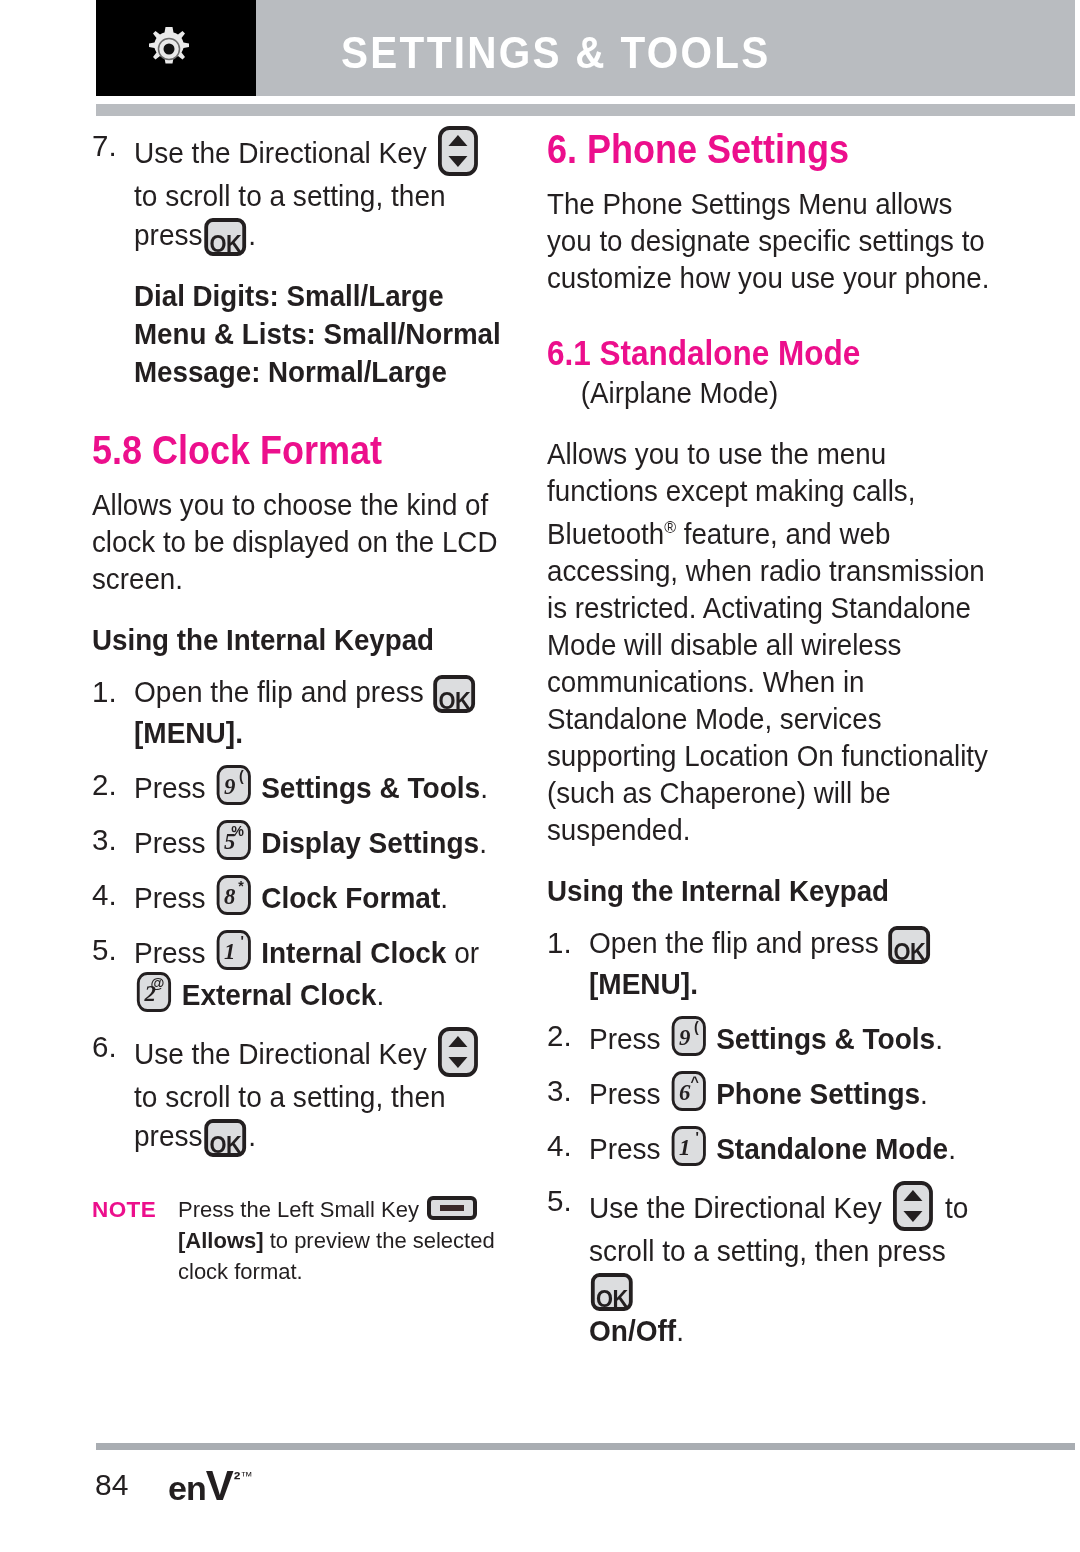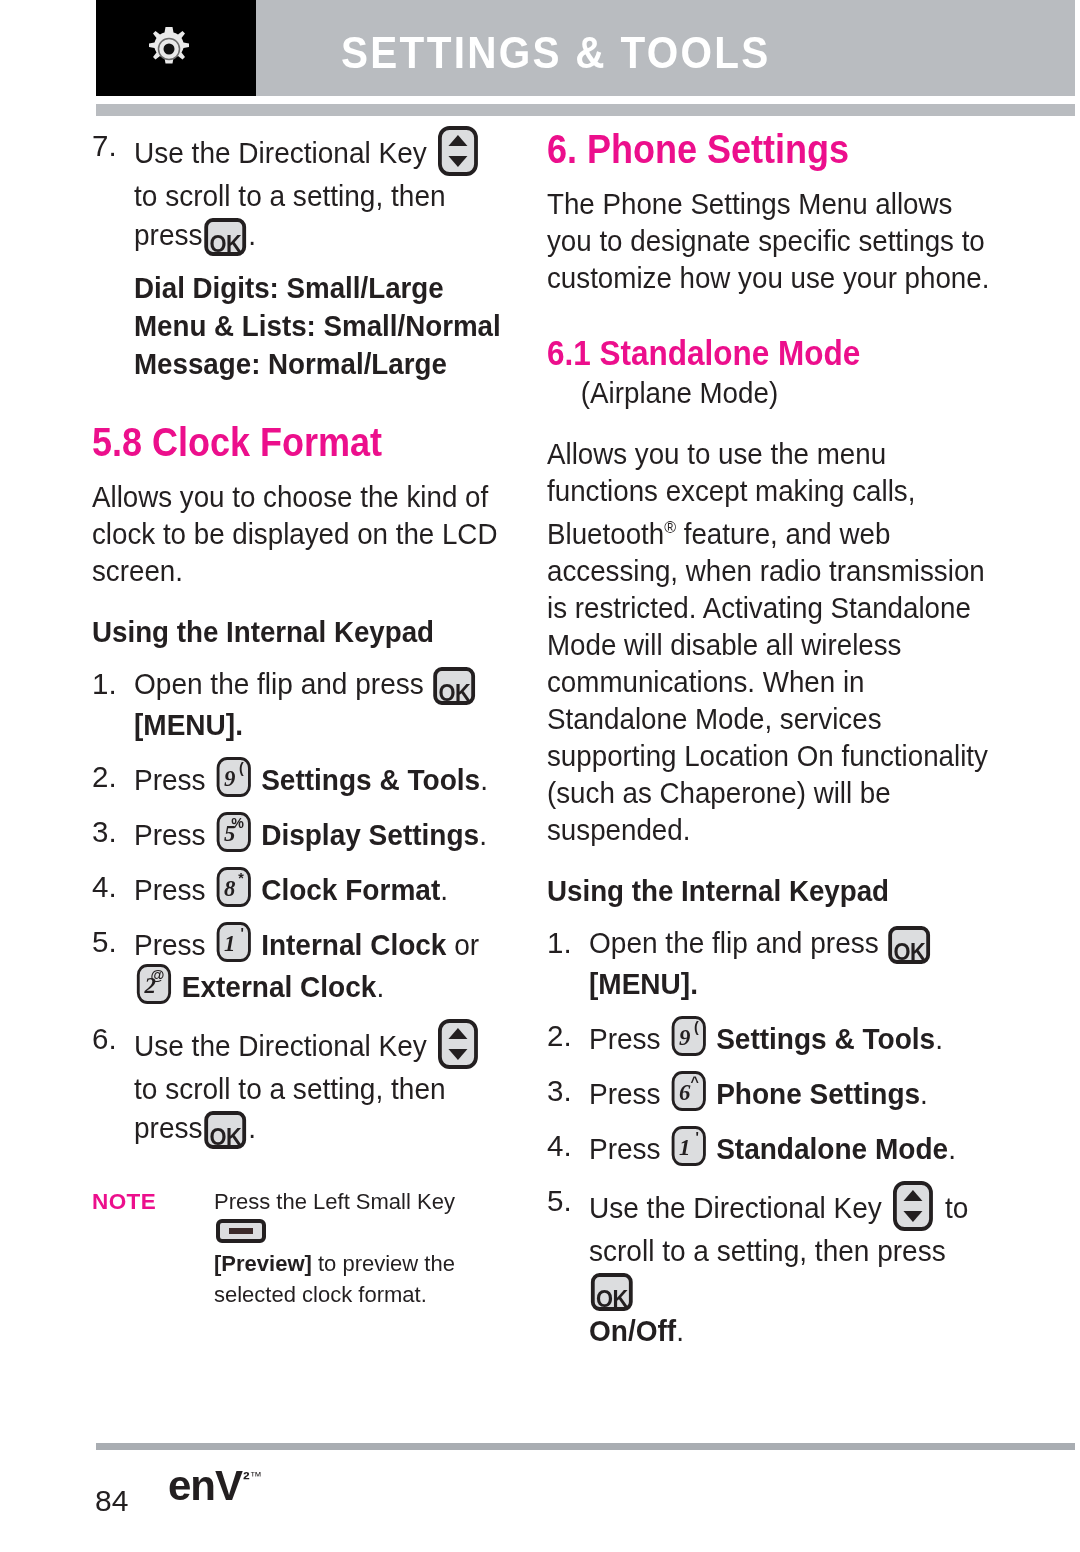--- a/index.html
+++ b/index.html
@@ -116,21 +116,21 @@
     width: 42px;
     text-align: left;
   }
   .step .txt {
     flex: 1 1 auto;
     transform: scaleX(0.95);
     transform-origin: left top;
     width: 105%;
   }
 
-  .indent { padding-left: 42px; }
+  .indent { padding-left: 42px; margin-top: 8px; }
 
   .spacer-s { height: 13px; }
   .spacer-m { height: 24px; }
   .spacer-l { height: 36px; }
 
   
   .kicon {
     display: inline-block;
     vertical-align: -7px;
     position: relative;
@@ -229,21 +229,20 @@
     height: 6px;
     background: #3b2a2a;
   }
 
   
   .note {
     display: flex;
     font-family: "Liberation Sans", sans-serif;
     font-size: 22px;
     line-height: 31px;
-    gap: 36px;
   }
   .note-label {
     flex: 0 0 auto;
     width: 86px;
     color: #ec0f8c;
     font-weight: bold;
     font-size: 22.5px;
     letter-spacing: 0.4px;
   }
   .note-body { flex: 1 1 auto; }
@@ -257,32 +256,31 @@
     height: 7px;
     background: #a9adb2;
   }
   .footer-page {
     position: absolute;
     left: 95px;
     top: 1468px;
     font-size: 30px;
     color: #231f20;
     font-family: "Liberation Sans", sans-serif;
-    margin-top: 16px;
   }
   .footer-logo {
     position: absolute;
     left: 168px;
     top: 1462px;
     font-family: "Liberation Sans", sans-serif;
     color: #231f20;
     white-space: nowrap;
   }
   .footer-logo .lg-en {
-    font-size: 42px;
+    font-size: 34px;
     font-weight: bold;
     letter-spacing: -1px;
   }
   .footer-logo .lg-v {
     font-size: 42px;
     font-weight: bold;
   }
   .footer-logo .lg-2 {
     font-size: 20px;
     font-weight: bold;
@@ -436,21 +434,21 @@
 
 
   <div class="spacer-m"></div>
 
   <div class="note">
     <div class="note-label">NOTE</div>
     <div class="note-body">
       <span>Press the Left Small Key</span>
       <span class="kicon key-soft"><span class="bar"></span></span>
       <br>
-      <span class="bold">[Preview]</span><span> to preview the selected clock format.</span>
+      <span class="bold">[Allows]</span><span> to preview the selected clock format.</span>
     </div>
   </div>
 
 </div>
 
 <div class="col col-right">
 
   <div class="h-pink h1">6. Phone Settings</div>
 
   <div class="spacer-s"></div>

